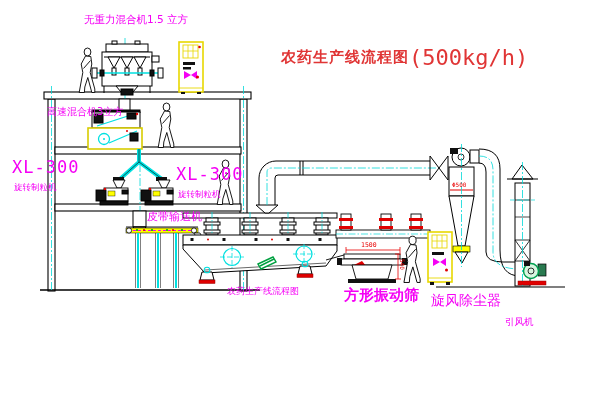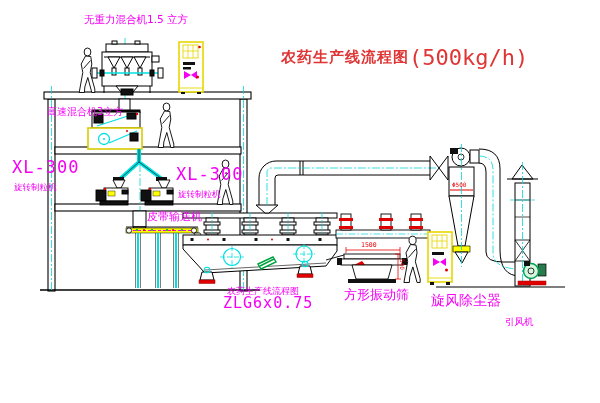--- a/index.html
+++ b/index.html
@@ -329,23 +329,22 @@
 <div class="lbl" style="left:47px;top:107px;font-size:10px;">高速混合机3立方</div>
 
 <div class="lbl model" style="left:12px;top:159px;font-size:17px;">XL-300</div>
 <div class="lbl" style="left:14px;top:183px;font-size:8.5px;">旋转制粒机</div>
 <div class="lbl model" style="left:176px;top:166px;font-size:17px;">XL-300</div>
 <div class="lbl" style="left:178px;top:190px;font-size:8.5px;">旋转制粒机</div>
 
 <div class="lbl" style="left:147px;top:211px;font-size:11px;">皮带输送机</div>
 
 <div class="lbl" style="left:227px;top:287px;font-size:9px;">农药生产线流程图</div>
-<div class="lbl model" style="left:223px;top:296px;font-size:15px;">ZLG6x0.75</div>
-
-<div class="lbl" style="left:344px;top:288px;font-size:13px;">方形振动筛</div>
+
+<div class="lbl" style="left:344px;top:288px;font-size:15px;font-weight:bold;">方形振动筛</div>
 
 <div class="lbl" style="left:431px;top:293px;font-size:14px;">旋风除尘器</div>
 <div class="lbl" style="left:505px;top:292px;font-size:9.5px;margin-top:25px;">引风机</div>
 
 <div class="dim" style="left:361px;top:242px;font-size:6.5px;">1500</div>
 <div class="dim" style="left:399px;top:259px;font-size:6px;writing-mode:vertical-rl;">540</div>
 <div class="dim" style="left:452px;top:182px;font-size:6px;">Φ500</div>
 
 </div>
 

